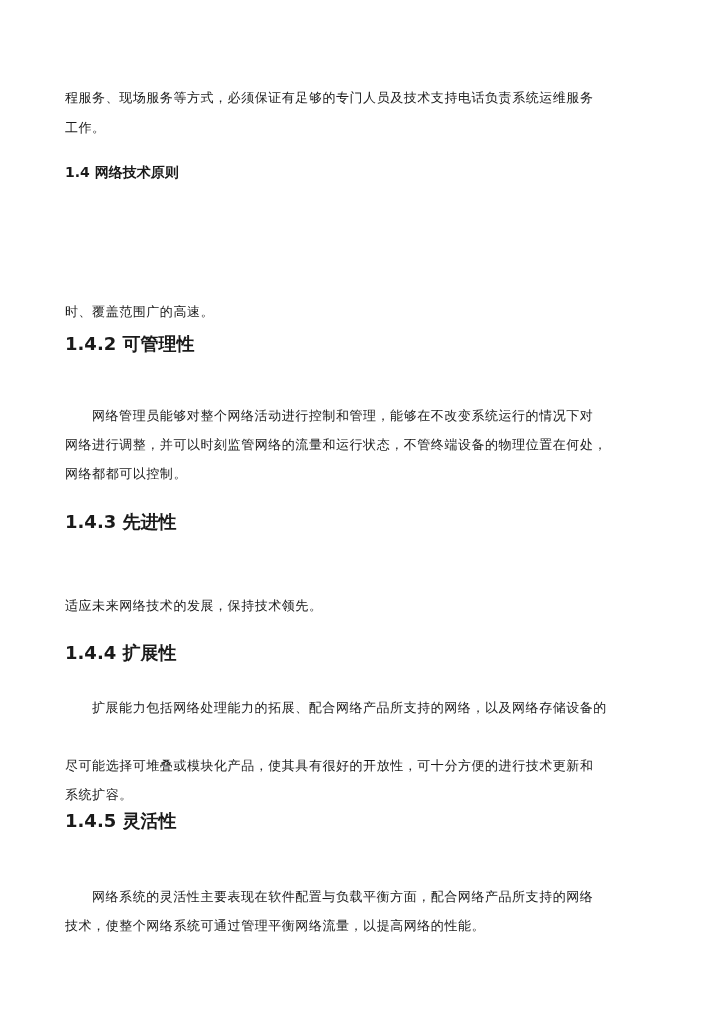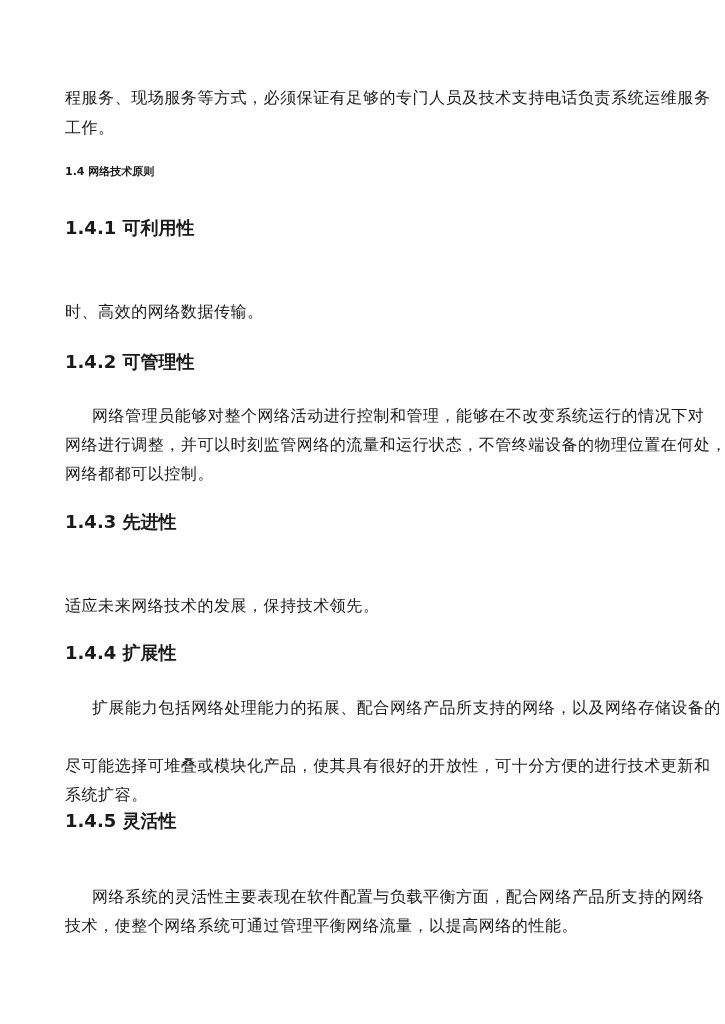--- a/index.html
+++ b/index.html
@@ -16,32 +16,32 @@
       color: #1a1a1a;
     }
     .page {
       position: absolute;
       left: 0; top: 0;
       width: 725px; height: 1024px;
     }
     .line {
       position: absolute;
       left: 65px;
-      font-size: 16px;
+      font-size: 13px;
       line-height: 20px;
       white-space: nowrap;
       letter-spacing: 0.55px;
     }
     .indent { left: 92px; }
     .h2 {
       position: absolute;
       left: 65px;
       font-family: "DejaVu Sans", "Liberation Sans", sans-serif;
       font-weight: bold;
-      font-size: 11px;
+      font-size: 14px;
       line-height: 20px;
       white-space: nowrap;
     }
     .h3 {
       position: absolute;
       left: 65px;
       font-family: "DejaVu Sans", "Liberation Sans", sans-serif;
       font-weight: bold;
       font-size: 18px;
       line-height: 24px;
@@ -51,24 +51,23 @@
 </head>
 <body>
 
 <div class="page">
 
   <div class="line" style="top:88px">程服务、现场服务等方式，必须保证有足够的专门人员及技术支持电话负责系统运维服务</div>
   <div class="line" style="top:118px">工作。</div>
 
   <div class="h2" style="top:162px">1.4 网络技术原则</div>
 
-  <div class="h3" style="top:216px">1.4.1 可利用性</div>
-  <div class="line" style="top:302px">时、高效的网络数据传输。</div>
+  <div class="line" style="top:302px">时、覆盖范围广的高速。</div>
 
-  <div class="h3" style="top:350px">1.4.2 可管理性</div>
+  <div class="h3" style="top:332px">1.4.2 可管理性</div>
   <div class="line" style="top:435px">网络进行调整，并可以时刻监管网络的流量和运行状态，不管终端设备的物理位置在何处，</div>
   <div class="line indent" style="top:406px">网络管理员能够对整个网络活动进行控制和管理，能够在不改变系统运行的情况下对</div>
   <div class="line" style="top:464px">网络都都可以控制。</div>
 
   <div class="h3" style="top:510px">1.4.3 先进性</div>
   <div class="line" style="top:596px">适应未来网络技术的发展，保持技术领先。</div>
 
   <div class="h3" style="top:641px">1.4.4 扩展性</div>
   <div class="line indent" style="top:698px">扩展能力包括网络处理能力的拓展、配合网络产品所支持的网络，以及网络存储设备的</div>
   <div class="line" style="top:756px">尽可能选择可堆叠或模块化产品，使其具有很好的开放性，可十分方便的进行技术更新和</div>

